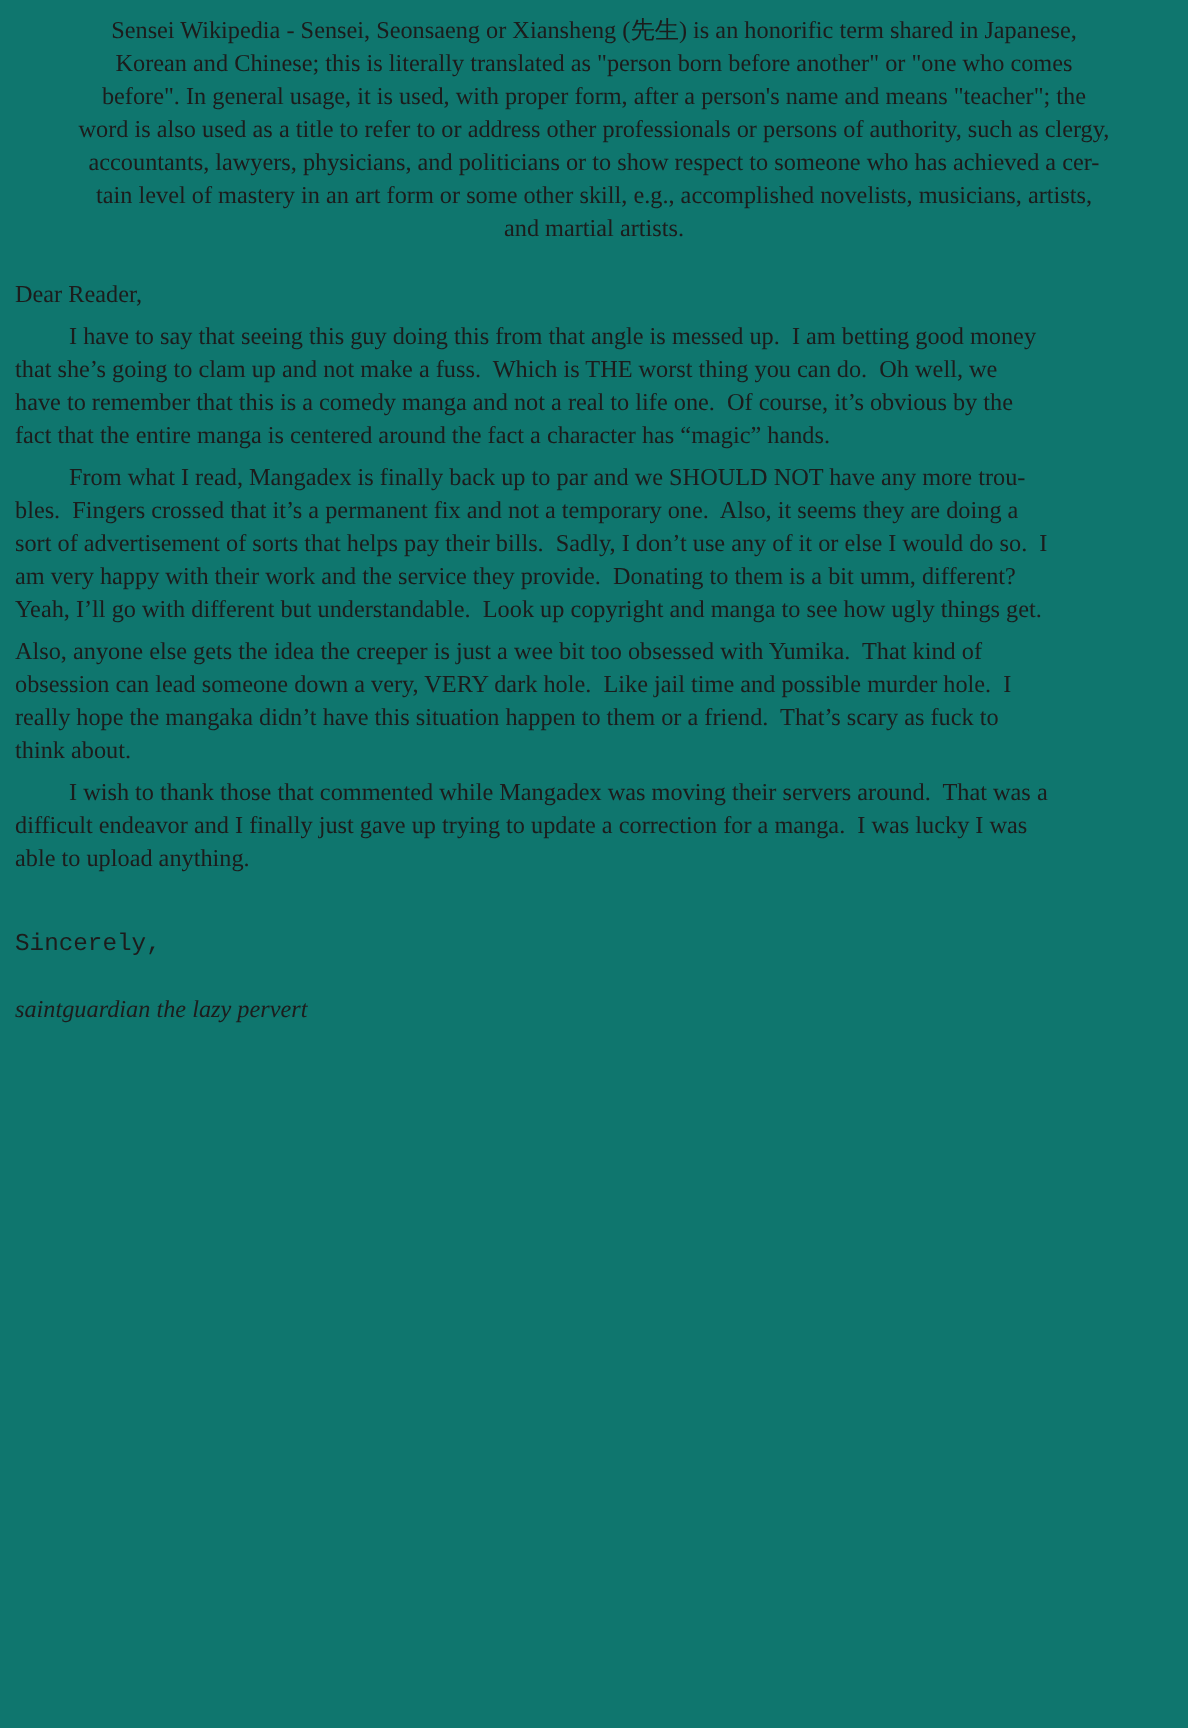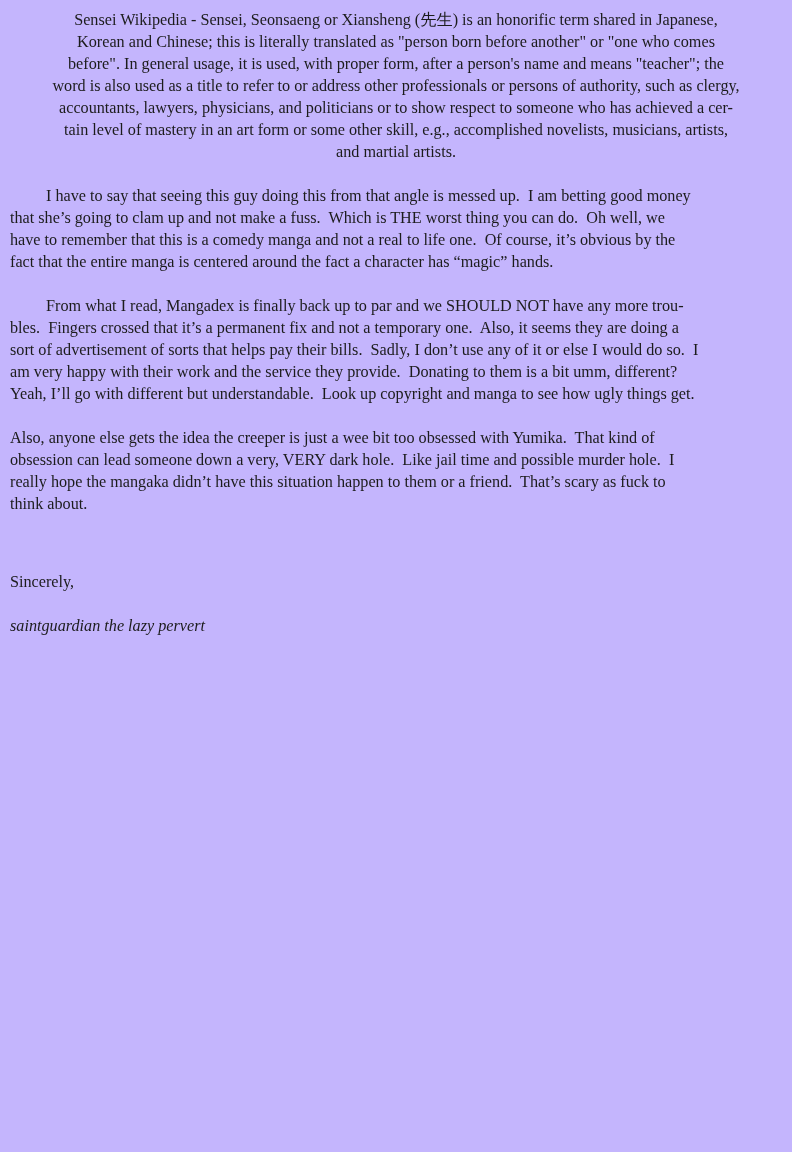--- a/index.html
+++ b/index.html
@@ -5,79 +5,84 @@
   html, body {
     margin: 0;
     padding: 0;
     background: #ffffff;
   }
   .page {
     position: relative;
     width: 792px;
     height: 1152px;
     box-sizing: border-box;
-    background: #c4b5fd;
+    background: #0f766e;
     padding: 9px 10px 0 10px;
     font-family: "Liberation Serif", serif;
     font-size: 16.2px;
     line-height: 22px;
     color: #1c1c1c;
     overflow: hidden;
   }
   .pre {
     white-space: pre; 
   }
   .intro {
     text-align: center;
   }
   .salutation {
     margin-top: 22px;
   }
   .para {
-    margin-top: 22px;
+    margin-top: 6px;
   }
   .indent {
     text-indent: 36px;
   }
   .closing {
-    margin-top: 56px;
+    margin-top: 35px;
+    font-family: Liberation Mono, monospace;
   }
   .signature {
     margin-top: 22px;
     font-style: italic;
   }
 </style>
 </head>
 <body>
 
 <div class="page">
 
   <div class="pre intro">Sensei Wikipedia - Sensei, Seonsaeng or Xiansheng (先生) is an honorific term shared in Japanese,
 Korean and Chinese; this is literally translated as "person born before another" or "one who comes
 before". In general usage, it is used, with proper form, after a person's name and means "teacher"; the
 word is also used as a title to refer to or address other professionals or persons of authority, such as clergy,
 accountants, lawyers, physicians, and politicians or to show respect to someone who has achieved a cer-
 tain level of mastery in an art form or some other skill, e.g., accomplished novelists, musicians, artists,
 and martial artists.</div>
 
+  <div class="pre salutation">Dear Reader,</div>
 
   <div class="pre para indent">I have to say that seeing this guy doing this from that angle is messed up.  I am betting good money
 that she’s going to clam up and not make a fuss.  Which is THE worst thing you can do.  Oh well, we
 have to remember that this is a comedy manga and not a real to life one.  Of course, it’s obvious by the
 fact that the entire manga is centered around the fact a character has “magic” hands.</div>
 
   <div class="pre para indent">From what I read, Mangadex is finally back up to par and we SHOULD NOT have any more trou-
 bles.  Fingers crossed that it’s a permanent fix and not a temporary one.  Also, it seems they are doing a
 sort of advertisement of sorts that helps pay their bills.  Sadly, I don’t use any of it or else I would do so.  I
 am very happy with their work and the service they provide.  Donating to them is a bit umm, different?
 Yeah, I’ll go with different but understandable.  Look up copyright and manga to see how ugly things get.</div>
 
   <div class="pre para">Also, anyone else gets the idea the creeper is just a wee bit too obsessed with Yumika.  That kind of
 obsession can lead someone down a very, VERY dark hole.  Like jail time and possible murder hole.  I
 really hope the mangaka didn’t have this situation happen to them or a friend.  That’s scary as fuck to
 think about.</div>
 
+  <div class="pre para indent">I wish to thank those that commented while Mangadex was moving their servers around.  That was a
+difficult endeavor and I finally just gave up trying to update a correction for a manga.  I was lucky I was
+able to upload anything.</div>
 
   <div class="pre closing">Sincerely,</div>
 
   <div class="pre signature">saintguardian the lazy pervert</div>
 
 </div>
 
 </body></html>

